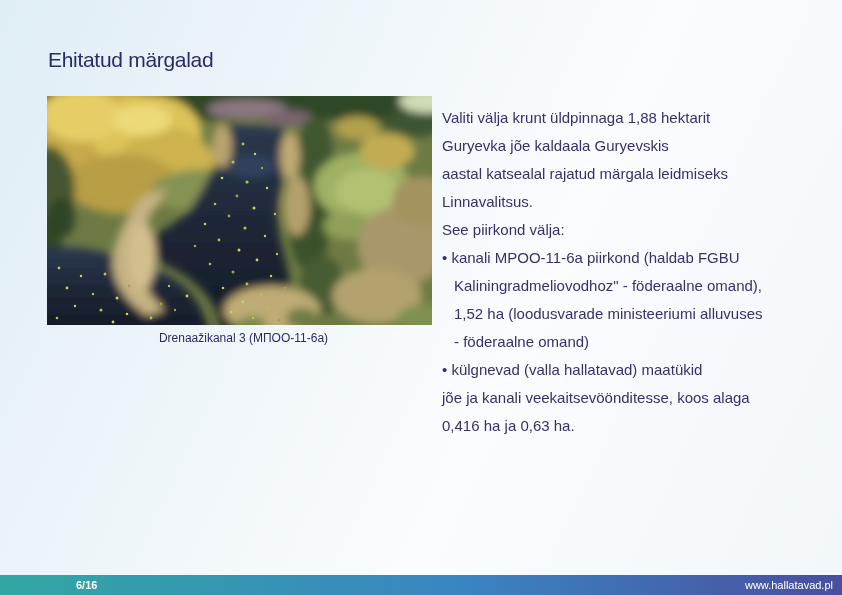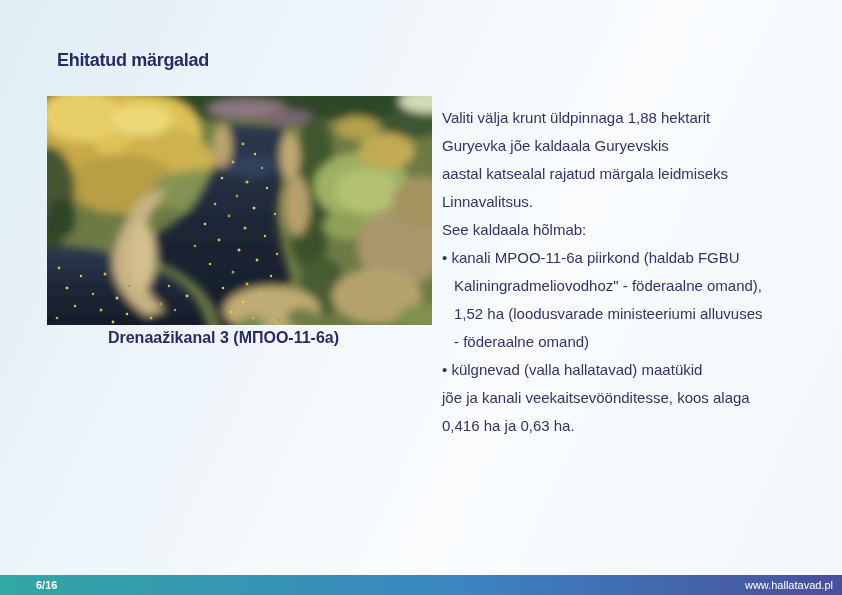--- a/index.html
+++ b/index.html
@@ -10,51 +10,50 @@
     position:relative; width:842px; height:595px; overflow:hidden;
     background:linear-gradient(115deg,
       var(--background-left,#dfedf5) 0%,
       #ebf4f9 25%,
       var(--background-right,#fafcfe) 60%,
       #f2f7fa 100%);
   }
 
   .slide-title {
     position:absolute; left:48px; top:46px;
-    font-size:18px; line-height:28px; font-weight:bold;
+    font-size:21px; line-height:28px; font-weight:normal;
     letter-spacing:-0.3px;
     color:var(--title-color,#2b2a68);
-    margin-left:9px;
   }
 
   .photo {
     position:absolute; left:47px; top:96px; width:385px; height:229px;
     overflow:hidden;
   }
   .photo svg { display:block; width:385px; height:229px; }
 
   .photo-caption {
-    position:absolute; left:31px; top:330px; width:385px;
-    text-align:center; font-size:16px; line-height:16px; font-weight:bold;
+    position:absolute; left:51px; top:330px; width:385px;
+    text-align:center; font-size:12px; line-height:16px; font-weight:normal;
     color:var(--caption-color,#2b2a68);
   }
 
   .body-text {
     position:absolute; left:442px; top:88px; width:360px;
     font-size:15px; line-height:28px;
     color:var(--body-text-color,#37316b);
     margin-top:16px;
   }
   .body-line { white-space:nowrap; }
   .body-line.cont { padding-left:12px; }
 
   .footer-bar {
     position:absolute; left:0; bottom:0; width:842px; height:20px;
     display:flex; align-items:center; justify-content:space-between;
-    padding:0 9px 0 36px;
+    padding:0 9px 0 76px;
     background:linear-gradient(90deg,
       var(--footer-gradient-left,#31a7a3) 0%,
       var(--footer-gradient-mid,#3a85c1) 55%,
       var(--footer-gradient-right,#4a4e9d) 100%);
     color:var(--footer-text-color,#ffffff);
     font-size:11px;
   }
   .page-number { font-weight:bold; }
   .website-link { cursor:pointer; }
 </style>
@@ -199,21 +198,21 @@
     </svg>
   </div>
 
   <div class="photo-caption">Drenaažikanal 3 (МПОО-11-6а)</div>
 
   <div class="body-text">
     <div class="body-line">Valiti välja krunt üldpinnaga 1,88 hektarit</div>
     <div class="body-line">Guryevka jõe kaldaala Guryevskis</div>
     <div class="body-line">aastal katsealal rajatud märgala leidmiseks</div>
     <div class="body-line">Linnavalitsus.</div>
-    <div class="body-line">See kaldaala hõlmab:</div>
+    <div class="body-line">See piirkond välja:</div>
     <div class="body-line">• kanali MPOO-11-6a piirkond (haldab FGBU</div>
     <div class="body-line cont">Kaliningradmeliovodhoz" - föderaalne omand),</div>
     <div class="body-line cont">1,52 ha (loodusvarade ministeeriumi alluvuses</div>
     <div class="body-line cont">- föderaalne omand)</div>
     <div class="body-line">• külgnevad (valla hallatavad) maatükid</div>
     <div class="body-line">jõe ja kanali veekaitsevöönditesse, koos alaga</div>
     <div class="body-line">0,416 ha ja 0,63 ha.</div>
   </div>
 
   <div class="footer-bar">

